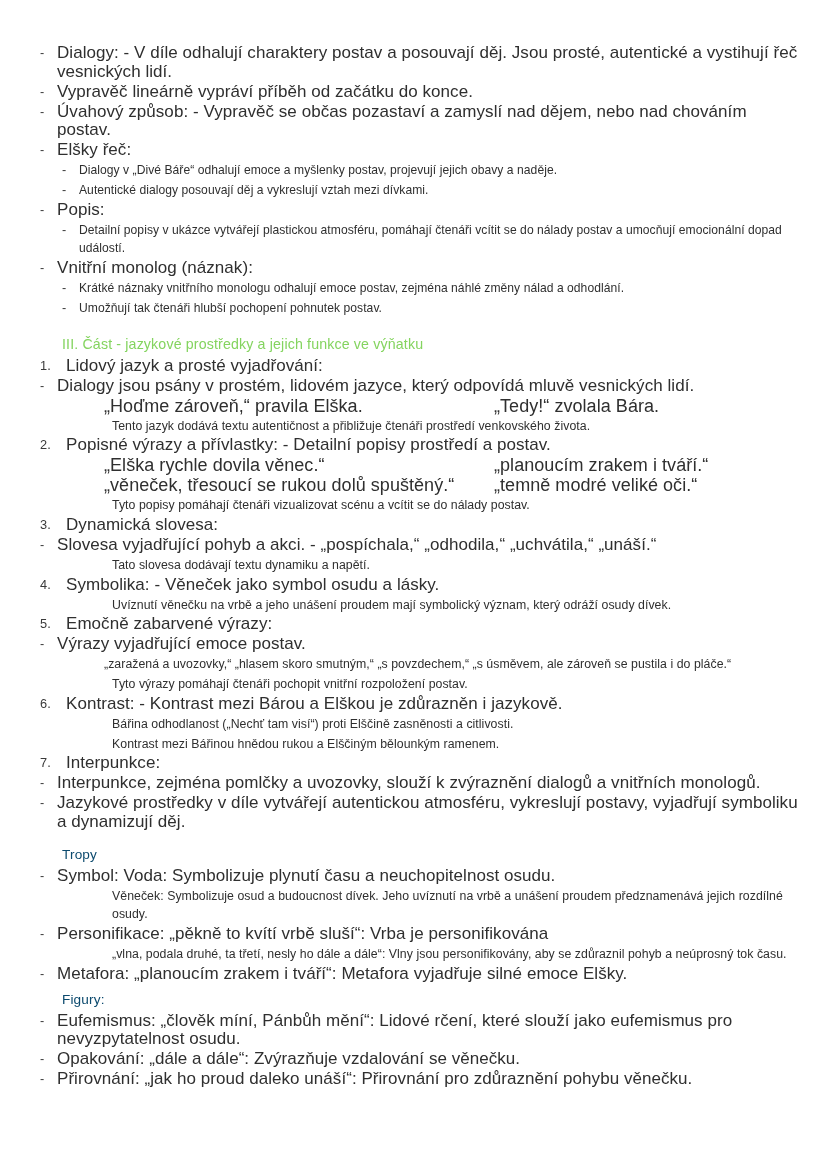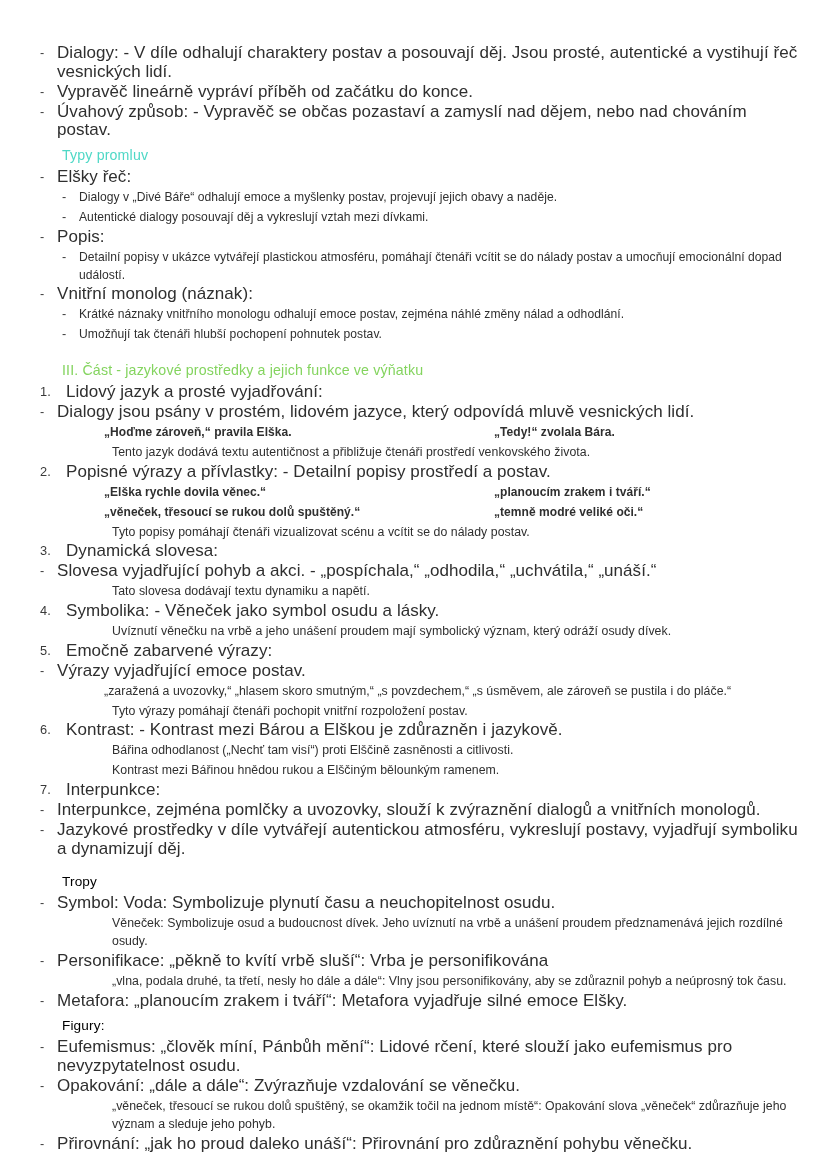--- a/index.html
+++ b/index.html
@@ -69,38 +69,37 @@
     font-size: 12.3px;
     line-height: 18.4px;
     color: #2f2f2f;
   }
   .ind-a  { margin-left: 64px; }
   .ind-b  { margin-left: 72px; }
 
   
   .quote-row {
     display: flex;
-    font-size: 12px;
+    font-size: 18px;
     line-height: 18.4px;
-    font-weight: bold;
   }
   .quote-col-a { flex: 0 0 390px; }
   .quote-col-b { flex: 1 1 auto; }
 
   
   .heading {
     font-size: 14.2px;
     line-height: 21px;
     margin: 5px 0 2px 0;
     font-weight: 400;
     letter-spacing: 0.15px;
   }
   .heading.teal  { color: #4fd8c6; margin-left: 22px; }
   .heading.green { color: #84d45f; margin-left: 22px; }
-  .heading.green-sm { color: #000000; margin-left: 22px; font-size: 13.6px; }
+  .heading.green-sm { color: #0c4a6e; margin-left: 22px; font-size: 13.6px; }
   .sp-s  { height: 6px; }
   .sp-m  { height: 10px; }
 
   .sub-small { font-size: 12.1px; line-height: 18.2px; }
 </style>
 </head>
 <body>
 
 <div class="page">
   <div class="doc">
@@ -111,21 +110,20 @@
     </div>
     <div class="line row lvl0">
       <span class="marker dash">-</span>
       <span class="body-text">Vypravěč lineárně vypráví příběh od začátku do konce.</span>
     </div>
     <div class="line row lvl0">
       <span class="marker dash">-</span>
       <span class="body-text">Úvahový způsob: - Vypravěč se občas pozastaví a zamyslí nad dějem, nebo nad chováním postav.</span>
     </div>
 
-    <div class="heading teal">Typy promluv</div>
 
     <div class="line row lvl0">
       <span class="marker dash">-</span>
       <span class="body-text">Elšky řeč:</span>
     </div>
     <div class="line row lvl1">
       <span class="marker dash">-</span>
       <span class="body-text sub-small">Dialogy v „Divé Báře“ odhalují emoce a myšlenky postav, projevují jejich obavy a naděje.</span>
     </div>
     <div class="line row lvl1">
@@ -258,20 +256,19 @@
     <div class="heading green-sm">Figury:</div>
 
     <div class="line row lvl0">
       <span class="marker dash">-</span>
       <span class="body-text">Eufemismus: „člověk míní, Pánbůh mění“: Lidové rčení, které slouží jako eufemismus pro nevyzpytatelnost osudu.</span>
     </div>
     <div class="line row lvl0">
       <span class="marker dash">-</span>
       <span class="body-text">Opakování: „dále a dále“: Zvýrazňuje vzdalování se věnečku.</span>
     </div>
-    <div class="line plain ind-b">„věneček, třesoucí se rukou dolů spuštěný, se okamžik točil na jednom místě“: Opakování slova „věneček“ zdůrazňuje jeho význam a sleduje jeho pohyb.</div>
     <div class="line row lvl0">
       <span class="marker dash">-</span>
       <span class="body-text">Přirovnání: „jak ho proud daleko unáší“: Přirovnání pro zdůraznění pohybu věnečku.</span>
     </div>
 
   </div>
 </div>
 
 </body></html>

